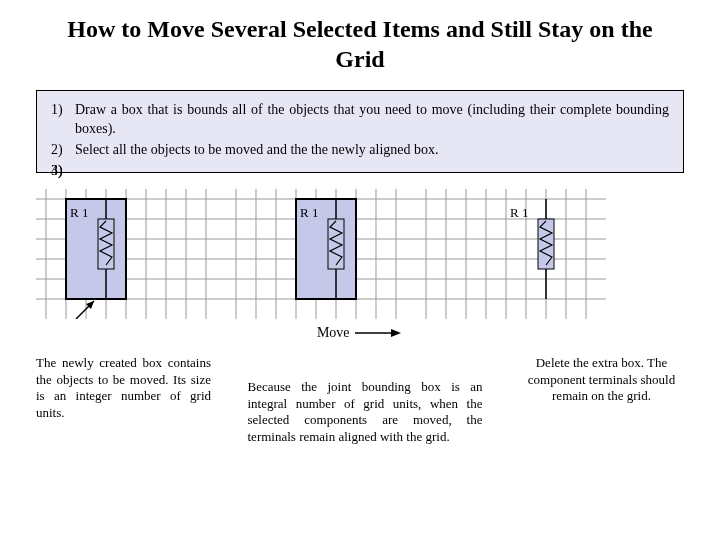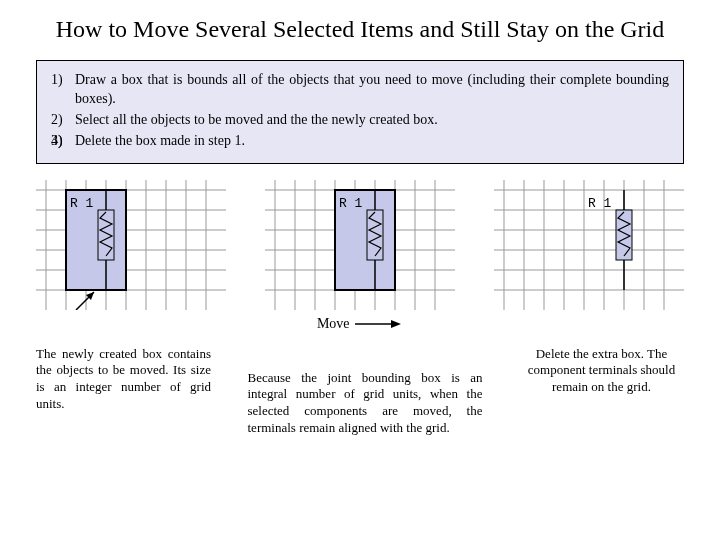--- a/index.html
+++ b/index.html
@@ -7,21 +7,21 @@
     width: 720px;
     height: 540px;
     background: #ffffff;
     font-family: "Times New Roman", Times, serif;
     color: #000;
     position: relative;
   }
   .title {
     text-align: center;
     font-size: 24px;
-    font-weight: 400;
+    font-weight: 700;
     padding: 14px 50px 8px 50px;
     line-height: 1.25;
   }
   .instruction-box {
     margin: 8px 36px 0 36px;
     border: 1.5px solid #000;
     background: #e6e6f5;
     padding: 8px 14px 10px 14px;
   }
   .instruction-box ol {
@@ -36,23 +36,22 @@
     padding-left: 24px;
     margin: 2px 0;
   }
   .instruction-box li .num {
     position: absolute;
     left: 0;
     top: 0;
   }
   .diagrams {
     display: flex;
-    justify-content: space-between;
+    justify-content: flex-start;
     margin: 16px 36px 0 36px;
-    font-family: Liberation Mono, monospace;
   }
   .diagram {
     position: relative;
   }
   .grid-svg { display: block; }
   .move-row {
     text-align: center;
     margin-top: 6px;
     font-size: 14px;
   }
@@ -73,23 +72,23 @@
   .c3 { width: 165px; text-align: center; }
 </style>
 </head>
 <body>
 
 <h1 class="title">How to Move Several Selected Items and Still Stay on the Grid</h1>
 
 <div class="instruction-box">
   <ol>
     <li><span class="num">1)</span><span>Draw a box that is bounds all of the objects that you need to move (including their complete bounding boxes).</span></li>
-    <li><span class="num">2)</span><span>Select all the objects to be moved and the the newly created box.</span></li>
+    <li><span class="num">2)</span><span>Select all the objects to be moved and the the newly aligned box.</span></li>
     <li><span class="num">3)</span></li>
-    <li><span class="num">4)</span><span>Delete the box made in step 1.</span></li>
+    <li><span class="num">4)</span></li>
   </ol>
 </div>
 
 <div class="diagrams">
 
   <div class="diagram">
     <svg class="grid-svg" width="190" height="130">
 
       <g stroke="#999" stroke-width="1">
         <line x1="0" y1="10" x2="190" y2="10"></line>

